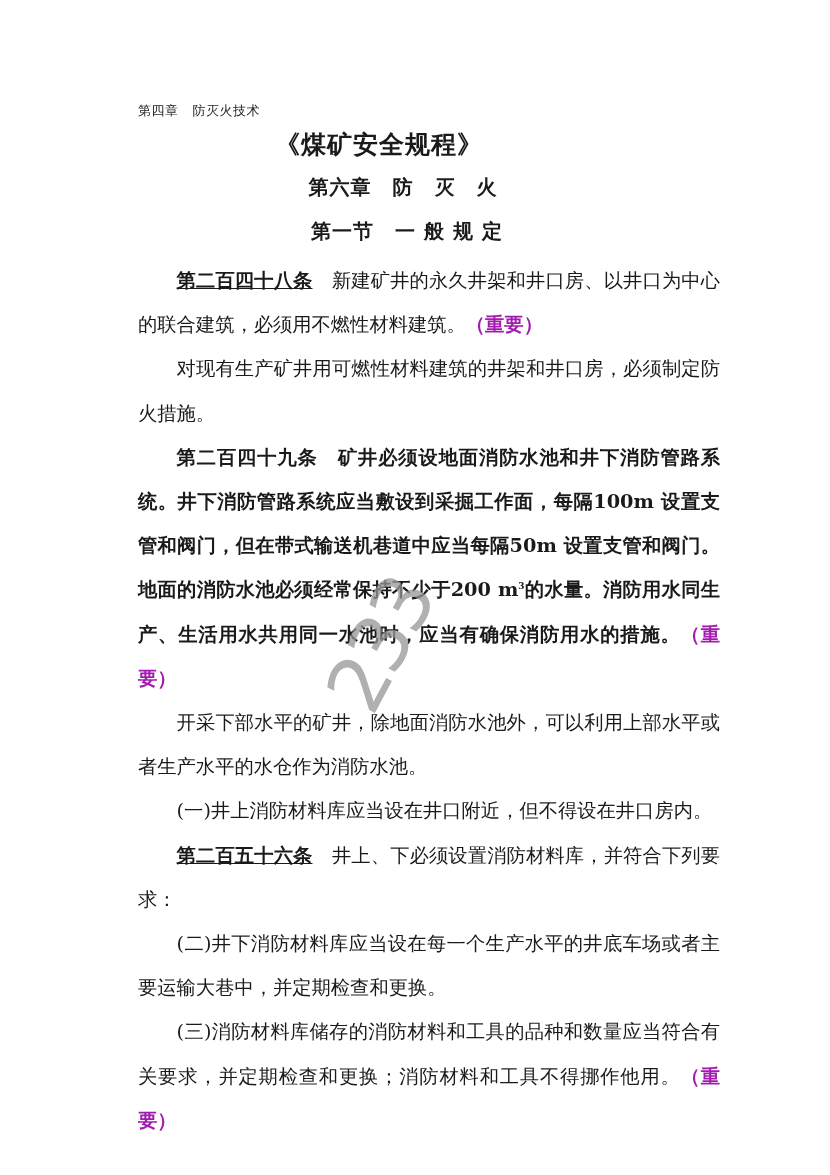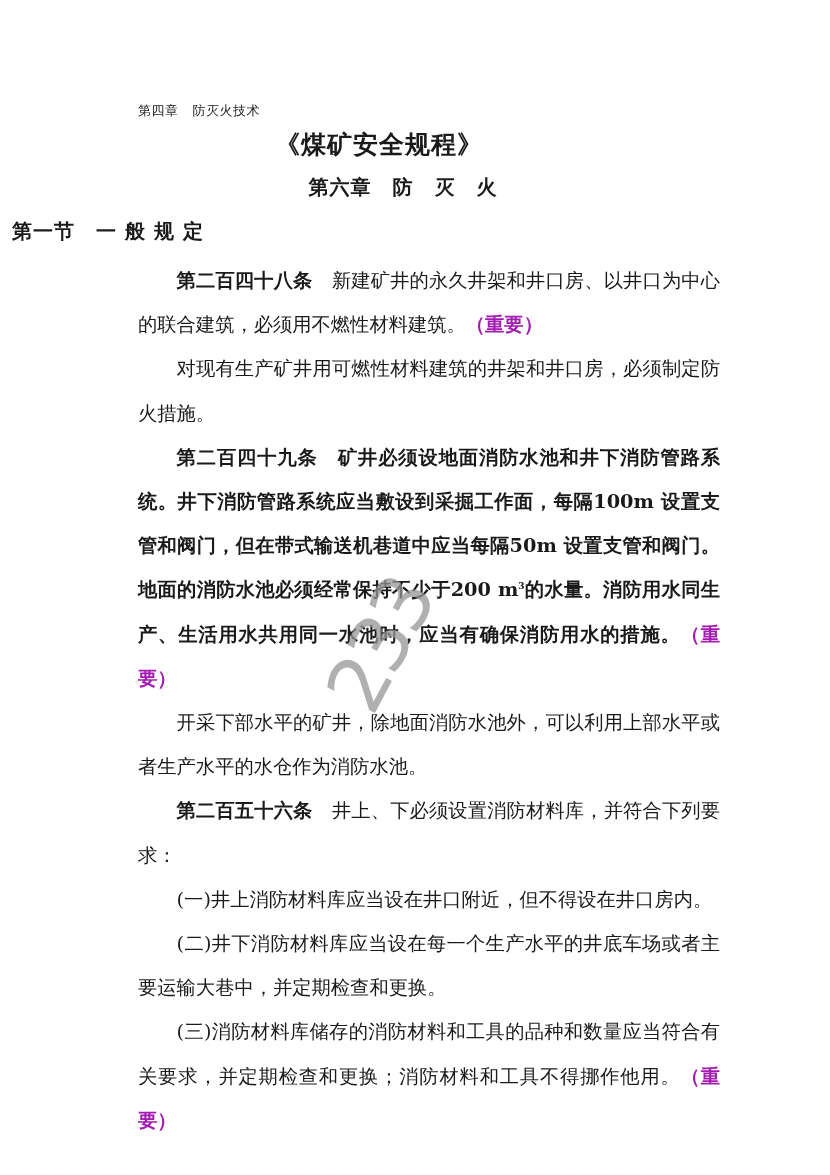--- a/index.html
+++ b/index.html
@@ -5,26 +5,26 @@
     html, body { margin: 0; padding: 0; background: #ffffff; }
     body { width: 830px; height: 1175px; position: relative; overflow: hidden;
            font-family: "DejaVu Serif", "Liberation Serif", serif; color: #1a1a1a; }
     .page { position: absolute; left: 12px; top: 0; width: 830px; height: 1175px; }
     .running-header { position: absolute; left: 126px; top: 102px; font-size: 13px; color: #222; letter-spacing: 0.5px; }
     .running-header .gap { display: inline-block; width: 14px; }
     .title { position: absolute; left: 0; width: 734px; top: 128px; text-align: center;
              font-size: 25px; font-weight: bold; letter-spacing: 1px; }
     .chapter { position: absolute; left: 0; width: 782px; top: 174px; text-align: center;
                font-size: 20px; font-weight: bold; letter-spacing: 1px; }
-    .section { position: absolute; left: 0; width: 790px; top: 218px; text-align: left;
+    .section { position: absolute; left: 0; width: 790px; top: 218px; text-align: center;
                font-size: 20px; font-weight: bold; letter-spacing: 1px; }
     .body { position: absolute; left: 126px; top: 259px; width: 582px; font-size: 19.3px;
             line-height: 44.2px; text-align: justify; text-justify: inter-character; }
     .body p { margin: 0; text-indent: 2em; }
-    .art { font-weight: bold; }
+    .art { font-weight: bold; text-decoration: underline; }
     .bold { font-weight: bold; }
     .imp { color: #a21caf; font-weight: bold; }
     .sup { font-size: 9px; vertical-align: super; line-height: 0; }
     .watermark { position: absolute; left: 300px; top: 600px; font-family: "DejaVu Sans", sans-serif;
                  font-size: 78px; color: rgba(150,150,150,0.75); transform: rotate(-62deg);
                  transform-origin: center; letter-spacing: -4px; pointer-events: none; }
   </style>
 </head>
 <body>
 
@@ -50,25 +50,25 @@
 
     <p class="bold">
       <span>第二百四十九条</span> <span>矿井必须设地面消防水池和井下消防管路系统。井下消防管路系统应当敷设到采掘工作面，每隔100m 设置支管和阀门，但在带式输送机巷道中应当每隔50m 设置支管和阀门。地面的消防水池必须经常保持不少于200 m</span><span class="sup">3</span><span>的水量。消防用水同生产、生活用水共用同一水池时，应当有确保消防用水的措施。</span><span class="imp">（重要）</span>
     </p>
 
     <p>
       <span>开采下部水平的矿井，除地面消防水池外，可以利用上部水平或者生产水平的水仓作为消防水池。</span>
     </p>
 
     <p>
-      <span class="art">第二百五十六条</span> <span>井上、下必须设置消防材料库，并符合下列要求：</span>
+      <span>(一)井上消防材料库应当设在井口附近，但不得设在井口房内。</span>
     </p>
 
     <p>
-      <span>(一)井上消防材料库应当设在井口附近，但不得设在井口房内。</span>
+      <span class="art">第二百五十六条</span> <span>井上、下必须设置消防材料库，并符合下列要求：</span>
     </p>
 
     <p>
       <span>(二)井下消防材料库应当设在每一个生产水平的井底车场或者主要运输大巷中，并定期检查和更换。</span>
     </p>
 
     <p>
       <span>(三)消防材料库储存的消防材料和工具的品种和数量应当符合有关要求，并定期检查和更换；消防材料和工具不得挪作他用。</span><span class="imp">（重要）</span>
     </p>
 

